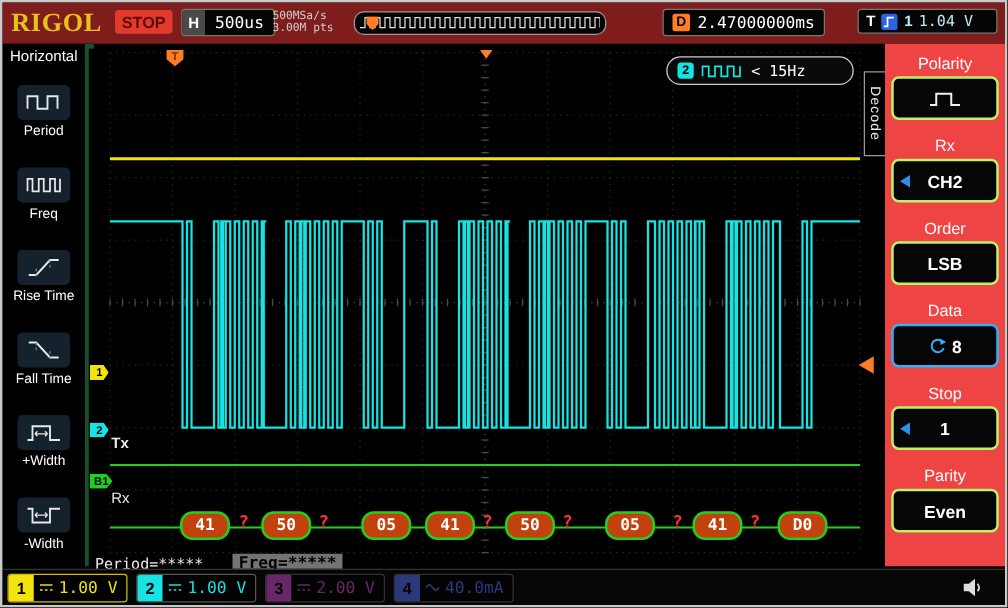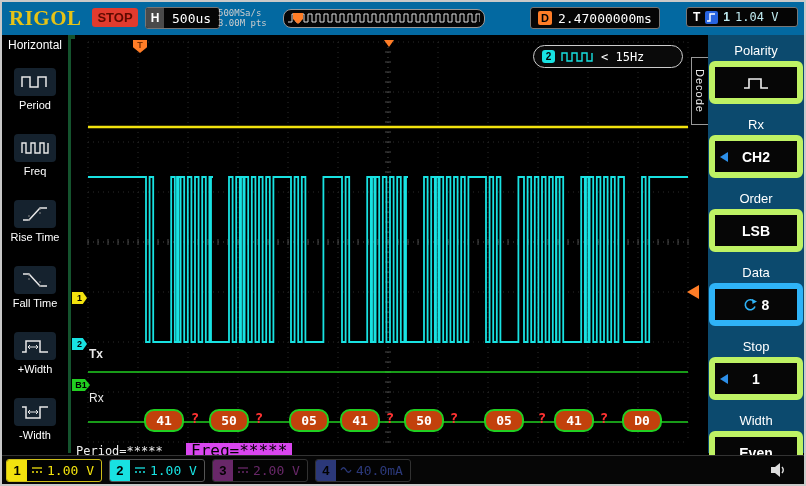--- a/index.html
+++ b/index.html
@@ -1,20 +1,20 @@
 <!DOCTYPE html>
 <html style="--ch1: #f2e20e; --ch2: #18e2e2; --ch3: #b843b8; --ch4: #4a62d8; --bus: #21cf21; --trig: #ff7d27; --error: #ff3232; --select: #2fb3f7;"><head>
 <meta charset="utf-8">
 <style>
   html,body{margin:0;padding:0;background:#222;}
   .frame{position:relative;width:806px;height:486px;background:#000;border:2px solid #c9c9c9;
          box-sizing:border-box;overflow:hidden;font-family:"Liberation Sans",sans-serif;}
 
   
-  .topbar{position:absolute;left:0;top:0;right:0;height:33px;background:#0369a1;}
+  .topbar{position:absolute;left:0;top:0;right:0;height:33px;background:#7f1d1d;}
   .brand{position:absolute;left:7px;top:4px;color:#e6c317;font-family:"Liberation Serif",serif;
          font-weight:bold;font-size:21px;letter-spacing:.5px;}
   .runstate{position:absolute;left:90px;top:6px;width:46px;height:19px;background:#e23b2e;color:#5f0a00;
             font-weight:bold;font-size:13px;text-align:center;line-height:19px;border-radius:3px;}
   .hgroup{position:absolute;left:143px;top:5px;height:20px;display:flex;align-items:center;
           border:1px solid #777;border-radius:3px;overflow:hidden;background:#050505;}
   .hlab{width:18px;height:20px;background:#4a4a4a;color:#fff;font-weight:bold;font-size:12px;
         text-align:center;line-height:20px;}
   .hval{padding:0 8px;color:#fff;font-family:"DejaVu Sans Mono",monospace;font-size:13px;}
   .rate{position:absolute;left:216px;top:6px;font-size:9px;color:#ccc;line-height:10px;
@@ -61,36 +61,36 @@
            font-size:10px;text-align:center;line-height:13px;}
   .fb-text{color:#fff;font-size:12px;font-family:"DejaVu Sans Mono",monospace;}
   .trig-top{position:absolute;left:62px;top:1px;width:14px;height:13px;background:var(--trig,#ff7d27);
             clip-path:polygon(0 0,100% 0,100% 55%,50% 100%,0 55%);color:#7a3000;font-weight:bold;font-size:9px;
             text-align:center;line-height:10px;}
   .delay-top{position:absolute;left:313px;top:1px;width:0;height:0;border-left:5px solid transparent;
              border-right:5px solid transparent;border-top:7px solid var(--trig,#ff7d27);}
   .trig-level-arrow{position:absolute;left:616px;top:246px;width:0;height:0;border-top:7px solid transparent;
              border-bottom:7px solid transparent;border-right:12px solid var(--trig,#ff7d27);}
   .period-readout{position:absolute;left:5px;top:405px;color:#eee;font-family:"DejaVu Sans Mono",monospace;font-size:12px;}
-  .freq-readout{position:absolute;left:115px;top:404px;background:#d946ef;color:#000;
-                font-family:"DejaVu Sans Mono",monospace;font-size:16px;padding:0 5px;height:16px;line-height:16px;}
+  .freq-readout{position:absolute;left:115px;top:404px;background:#737373;color:#000;
+                font-family:"DejaVu Sans Mono",monospace;font-size:13px;padding:0 5px;height:16px;line-height:16px;font-weight:bold;}
   .byte-box{position:absolute;top:370px;height:19px;line-height:19px;width:36px;transform:translateX(-50%);
             border:2px solid var(--bus,#21cf21);border-radius:10px;background:#c2410c;color:#fff;
             font-family:"DejaVu Sans Mono",monospace;font-weight:bold;font-size:13px;text-align:center;}
   .err-mark{position:absolute;top:371px;transform:translateX(-50%);color:var(--error,#ff3232);
             font-weight:bold;font-size:14px;font-family:"DejaVu Sans Mono",monospace;}
 
   
   .decode-tab{position:absolute;left:689px;top:55px;width:16px;height:66px;border:1px solid #999;background:#000;
               color:#eee;font-size:11px;writing-mode:vertical-rl;display:flex;align-items:center;justify-content:center;
               letter-spacing:1px;}
-  .rightmenu{position:absolute;left:706px;top:33px;width:96px;bottom:31px;background:#0c4a6e;padding-top:8px;box-sizing:border-box;}
+  .rightmenu{position:absolute;left:706px;top:33px;width:96px;bottom:31px;background:#ef4444;padding-top:8px;box-sizing:border-box;}
   .rm-group{margin-bottom:13px;}
   .rm-title{color:#fff;font-size:13px;text-align:center;height:17px;}
-  .rm-box{width:82px;height:31px;margin:1px auto 0;border:6px solid #bef264;border-radius:6px;background:#060606;
+  .rm-box{width:82px;height:31px;margin:1px auto 0;border:2px solid #bef264;border-radius:6px;background:#060606;
           display:flex;align-items:center;justify-content:center;gap:5px;color:#fff;font-weight:bold;font-size:14px;
           position:relative;}
   .rm-box.selected{border-color:var(--select,#2fb3f7);}
   .rm-arrow{position:absolute;left:5px;width:0;height:0;border-top:5px solid transparent;
             border-bottom:5px solid transparent;border-right:8px solid #2d8fe8;}
 
   
   .statusbar{position:absolute;left:0;right:0;bottom:0;height:29px;background:#060606;border-top:1px solid #333;
              display:flex;align-items:center;gap:7px;padding-left:4px;box-sizing:border-box;}
   .ch-box{height:21px;border:1px solid #555;border-radius:3px;display:flex;align-items:center;gap:4px;
@@ -419,21 +419,21 @@
 
     <div class="rm-group">
       <div class="rm-title">Stop</div>
       <div class="rm-box">
         <span class="rm-arrow"></span>
         <span>1</span>
       </div>
     </div>
 
     <div class="rm-group">
-      <div class="rm-title">Width</div>
+      <div class="rm-title">Parity</div>
       <div class="rm-box">
         <span>Even</span>
       </div>
     </div>
   </aside>
 
   <footer class="statusbar">
     <div class="ch-box c1 active">
       <span class="ch-id">1</span>
       <svg class="coup" width="12" height="10" viewBox="0 0 12 10">

